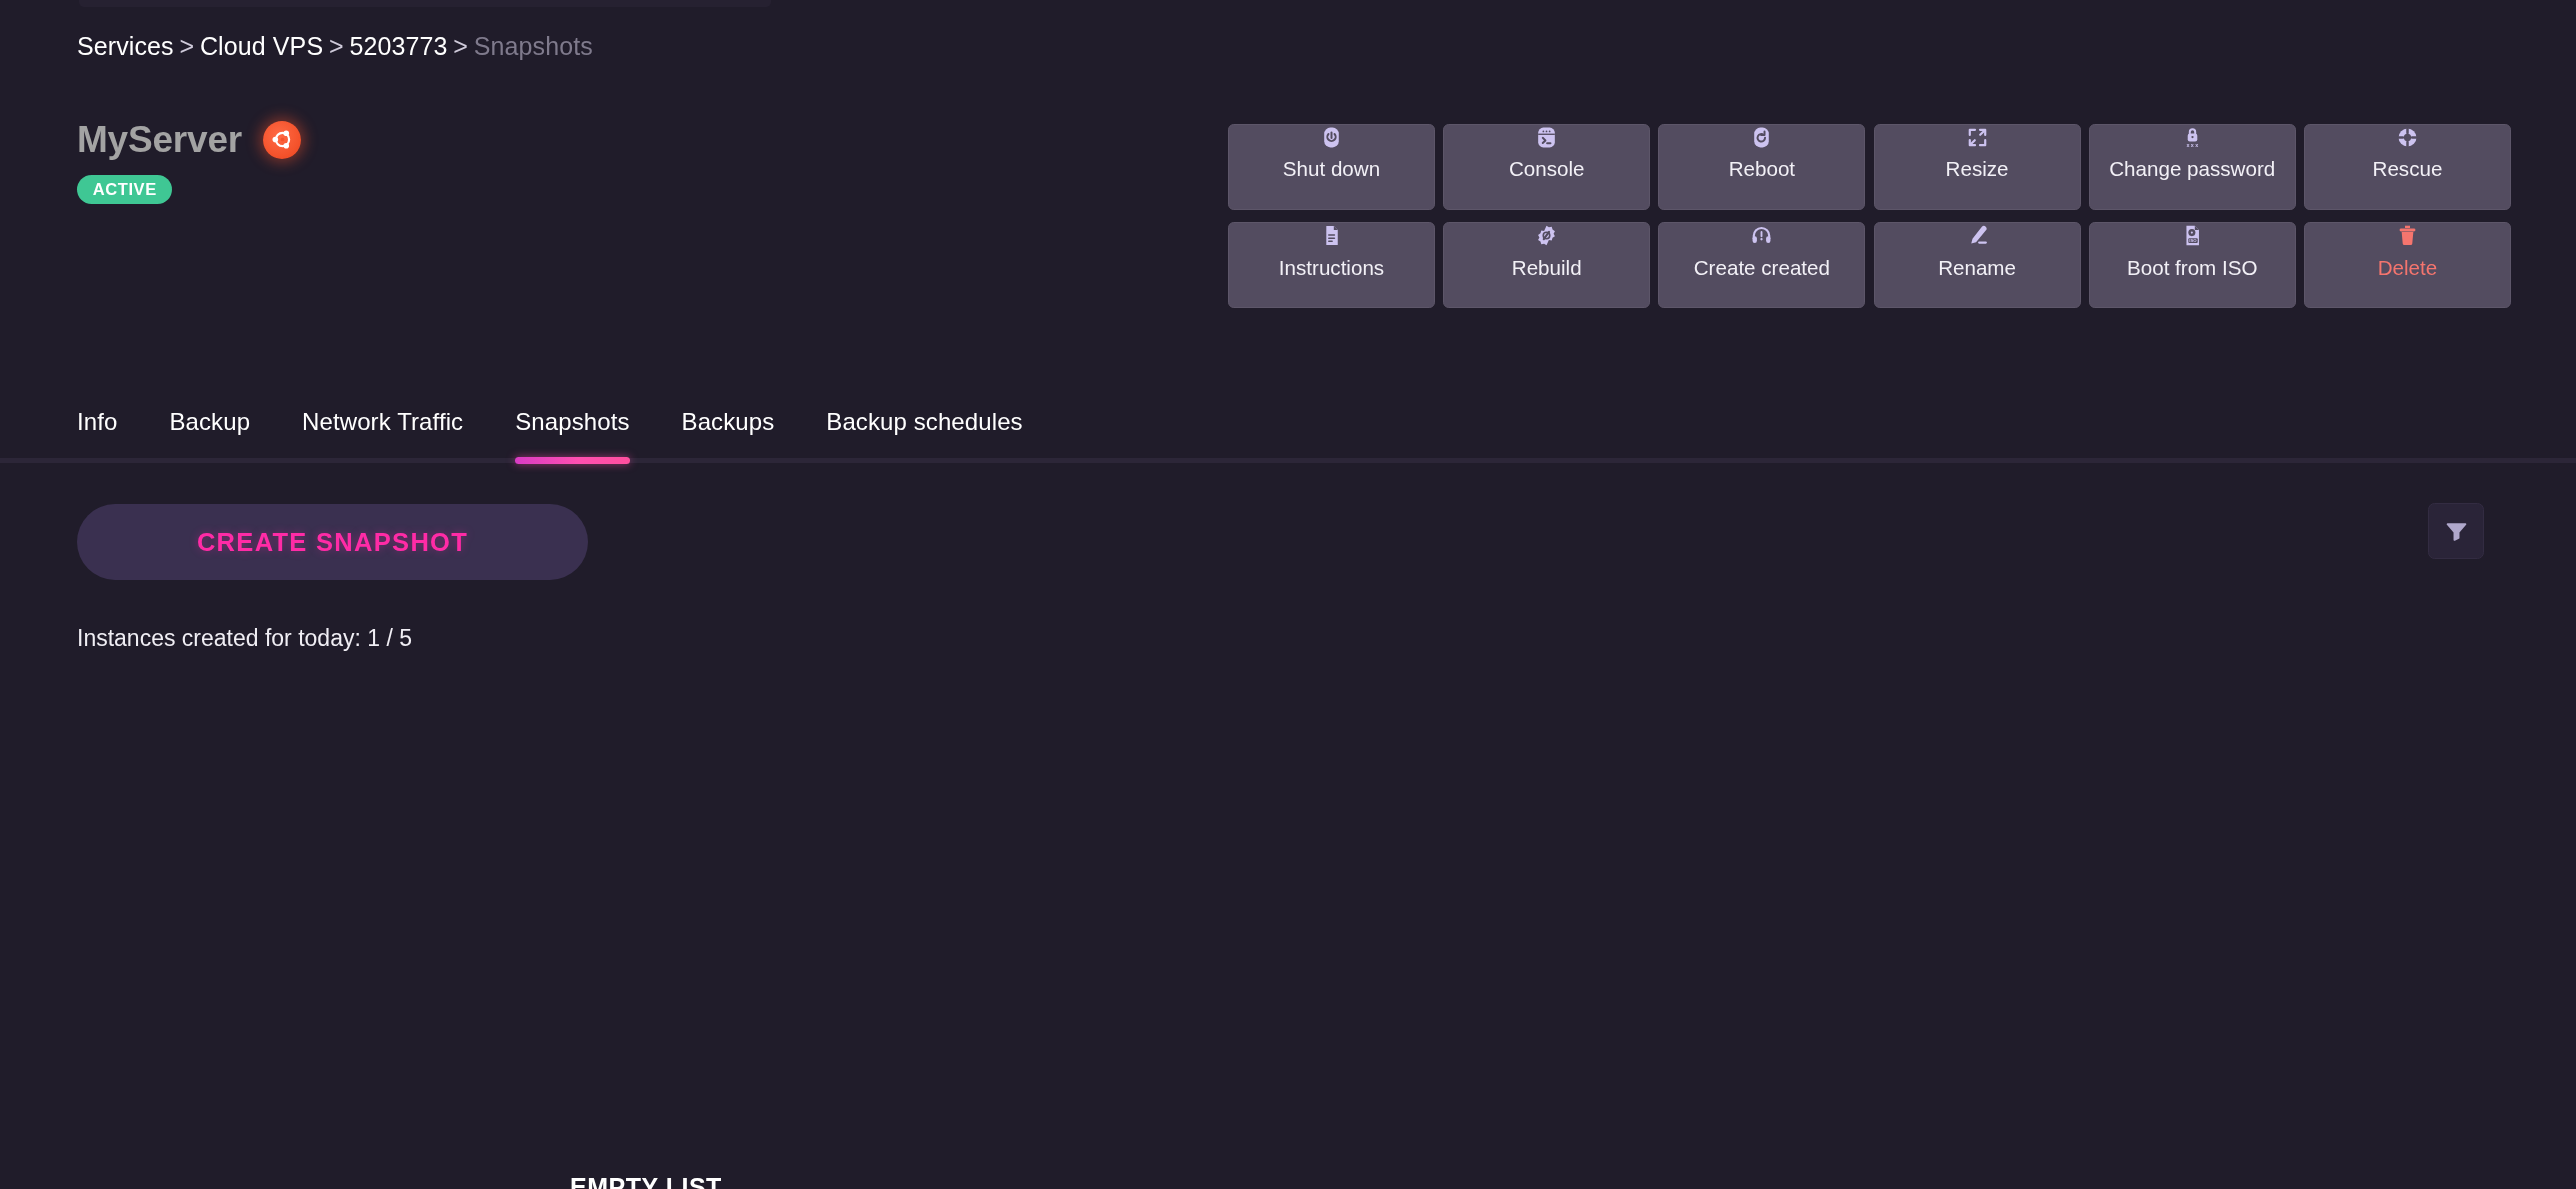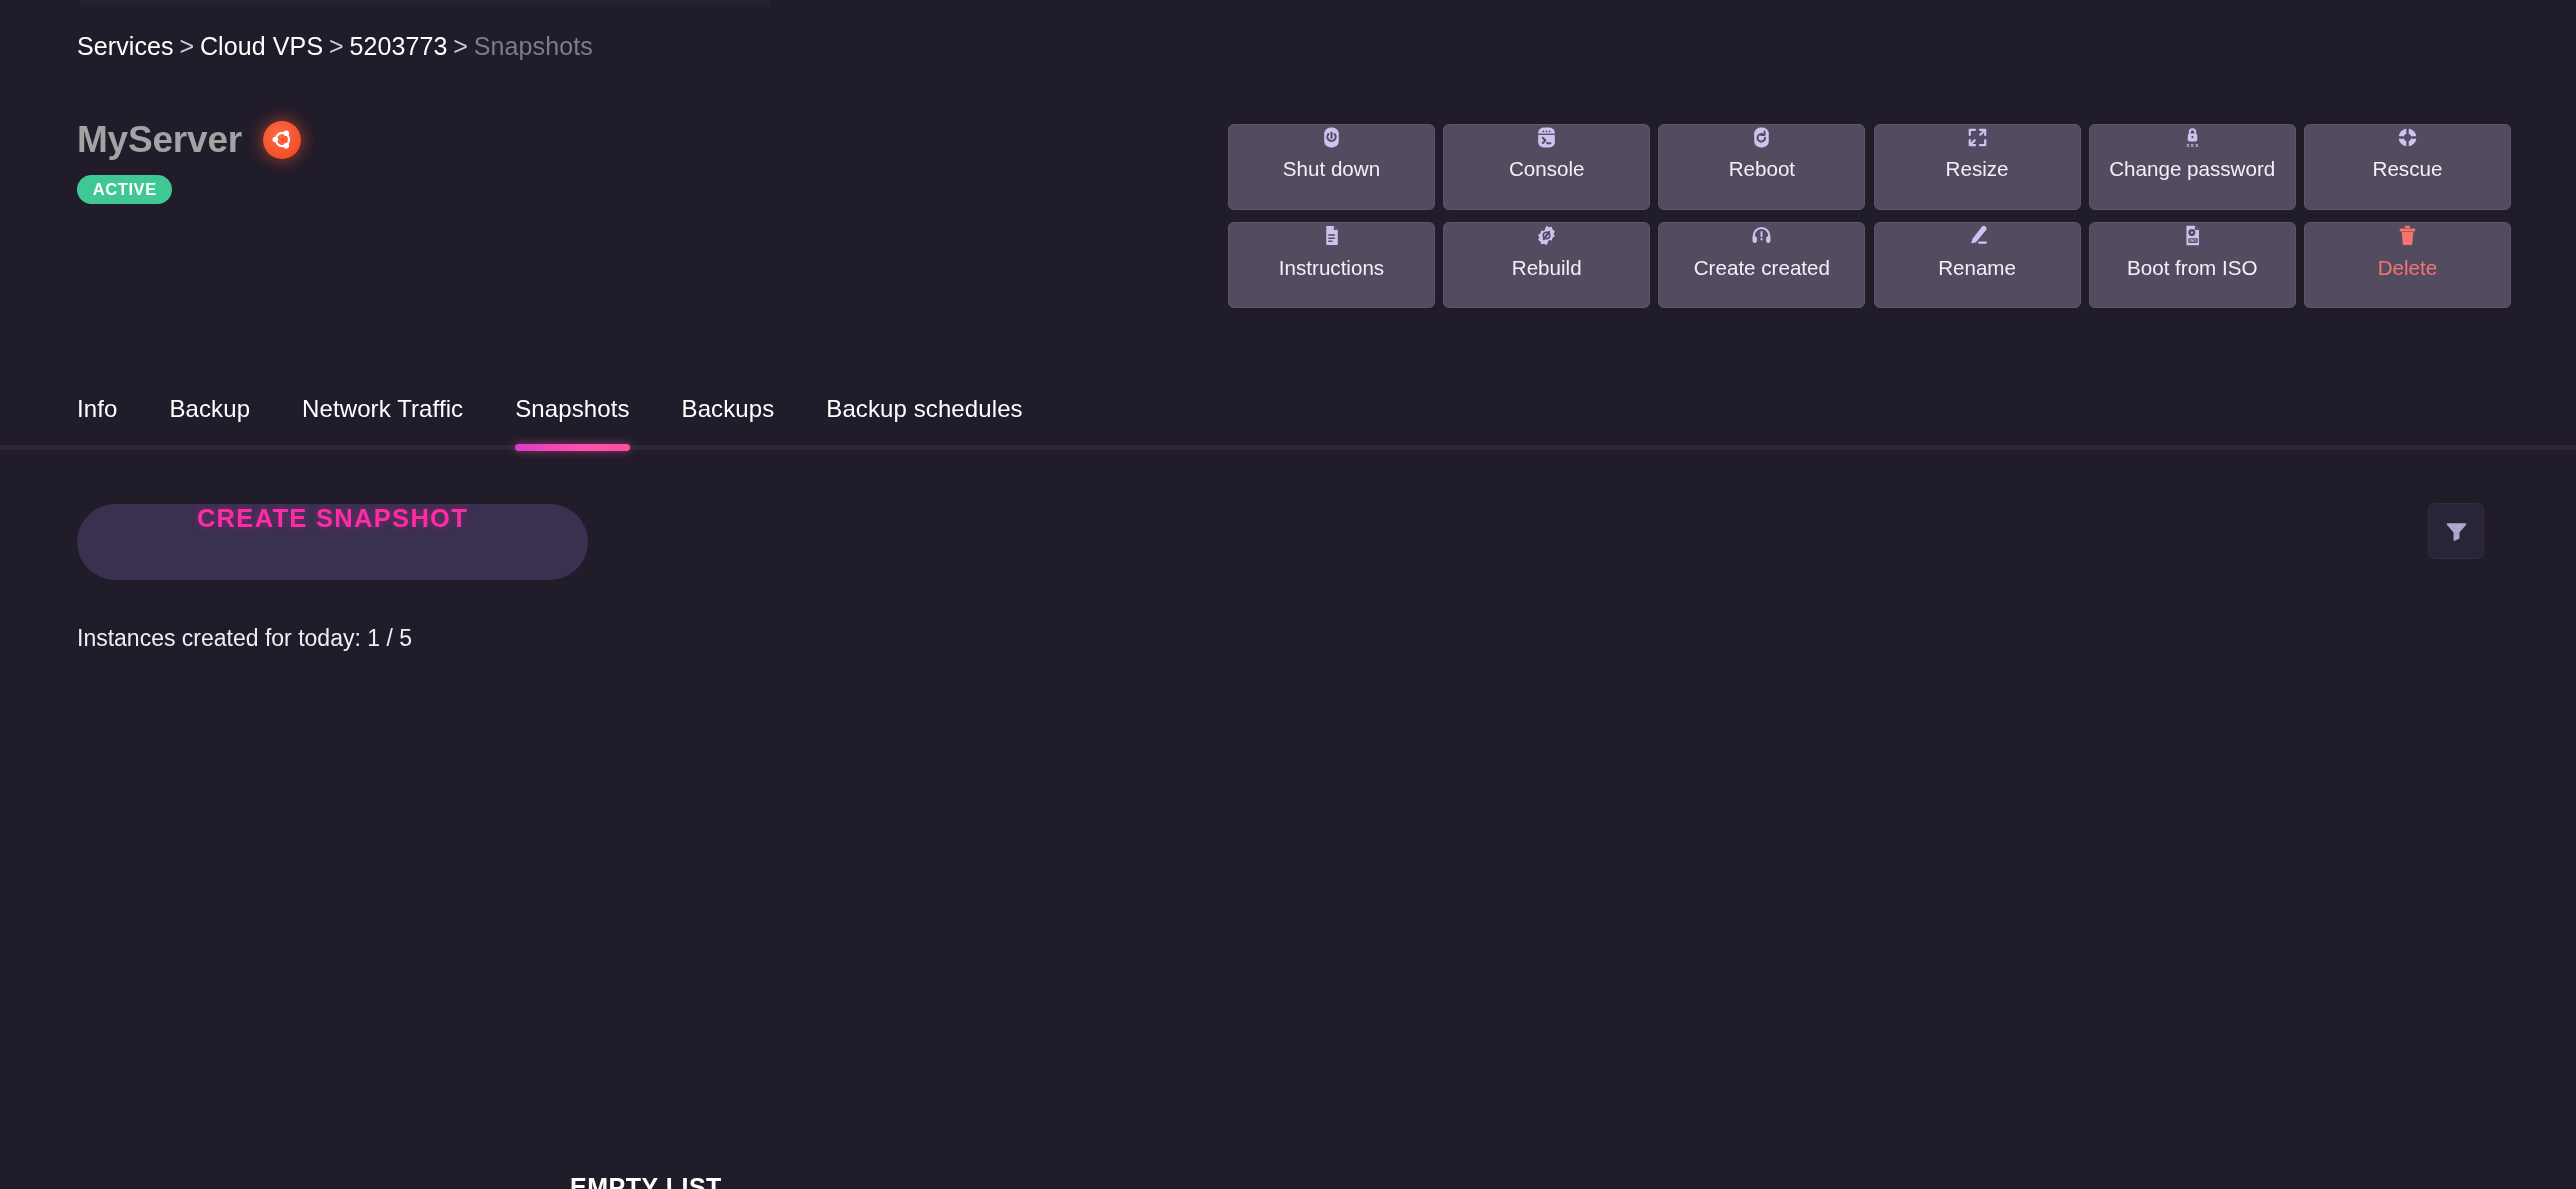--- a/index.html
+++ b/index.html
@@ -125,21 +125,21 @@
     color: #f2f0f6;
     line-height: 23px;
     white-space: nowrap;
   }
   .action-btn.danger .lbl { color: #f5756e; }
 
   
   .tabs-wrap {
     position: absolute;
     left: 0;
-    top: 381px;
+    top: 394px;
     width: 2132px;
     height: 69px;
   }
   .tabs-underline {
     position: absolute;
     left: 0;
     bottom: 0;
     width: 2576px;
     height: 5px;
     background: #2c2638;
@@ -183,20 +183,21 @@
   .create-btn {
     position: absolute;
     left: 77px;
     top: 60px;
     width: 511px;
     height: 76px;
     border-radius: 38px;
     background: #3a3050;
     border: none;
     display: flex;
+    align-items: center;
     justify-content: center;
     cursor: pointer;
   }
   .create-btn span {
     font-size: 25.5px;
     font-weight: bold;
     color: #ff2ba6;
     letter-spacing: 1.3px;
     text-shadow: 0 0 8.2px rgba(255,43,166,0.35);
   }

